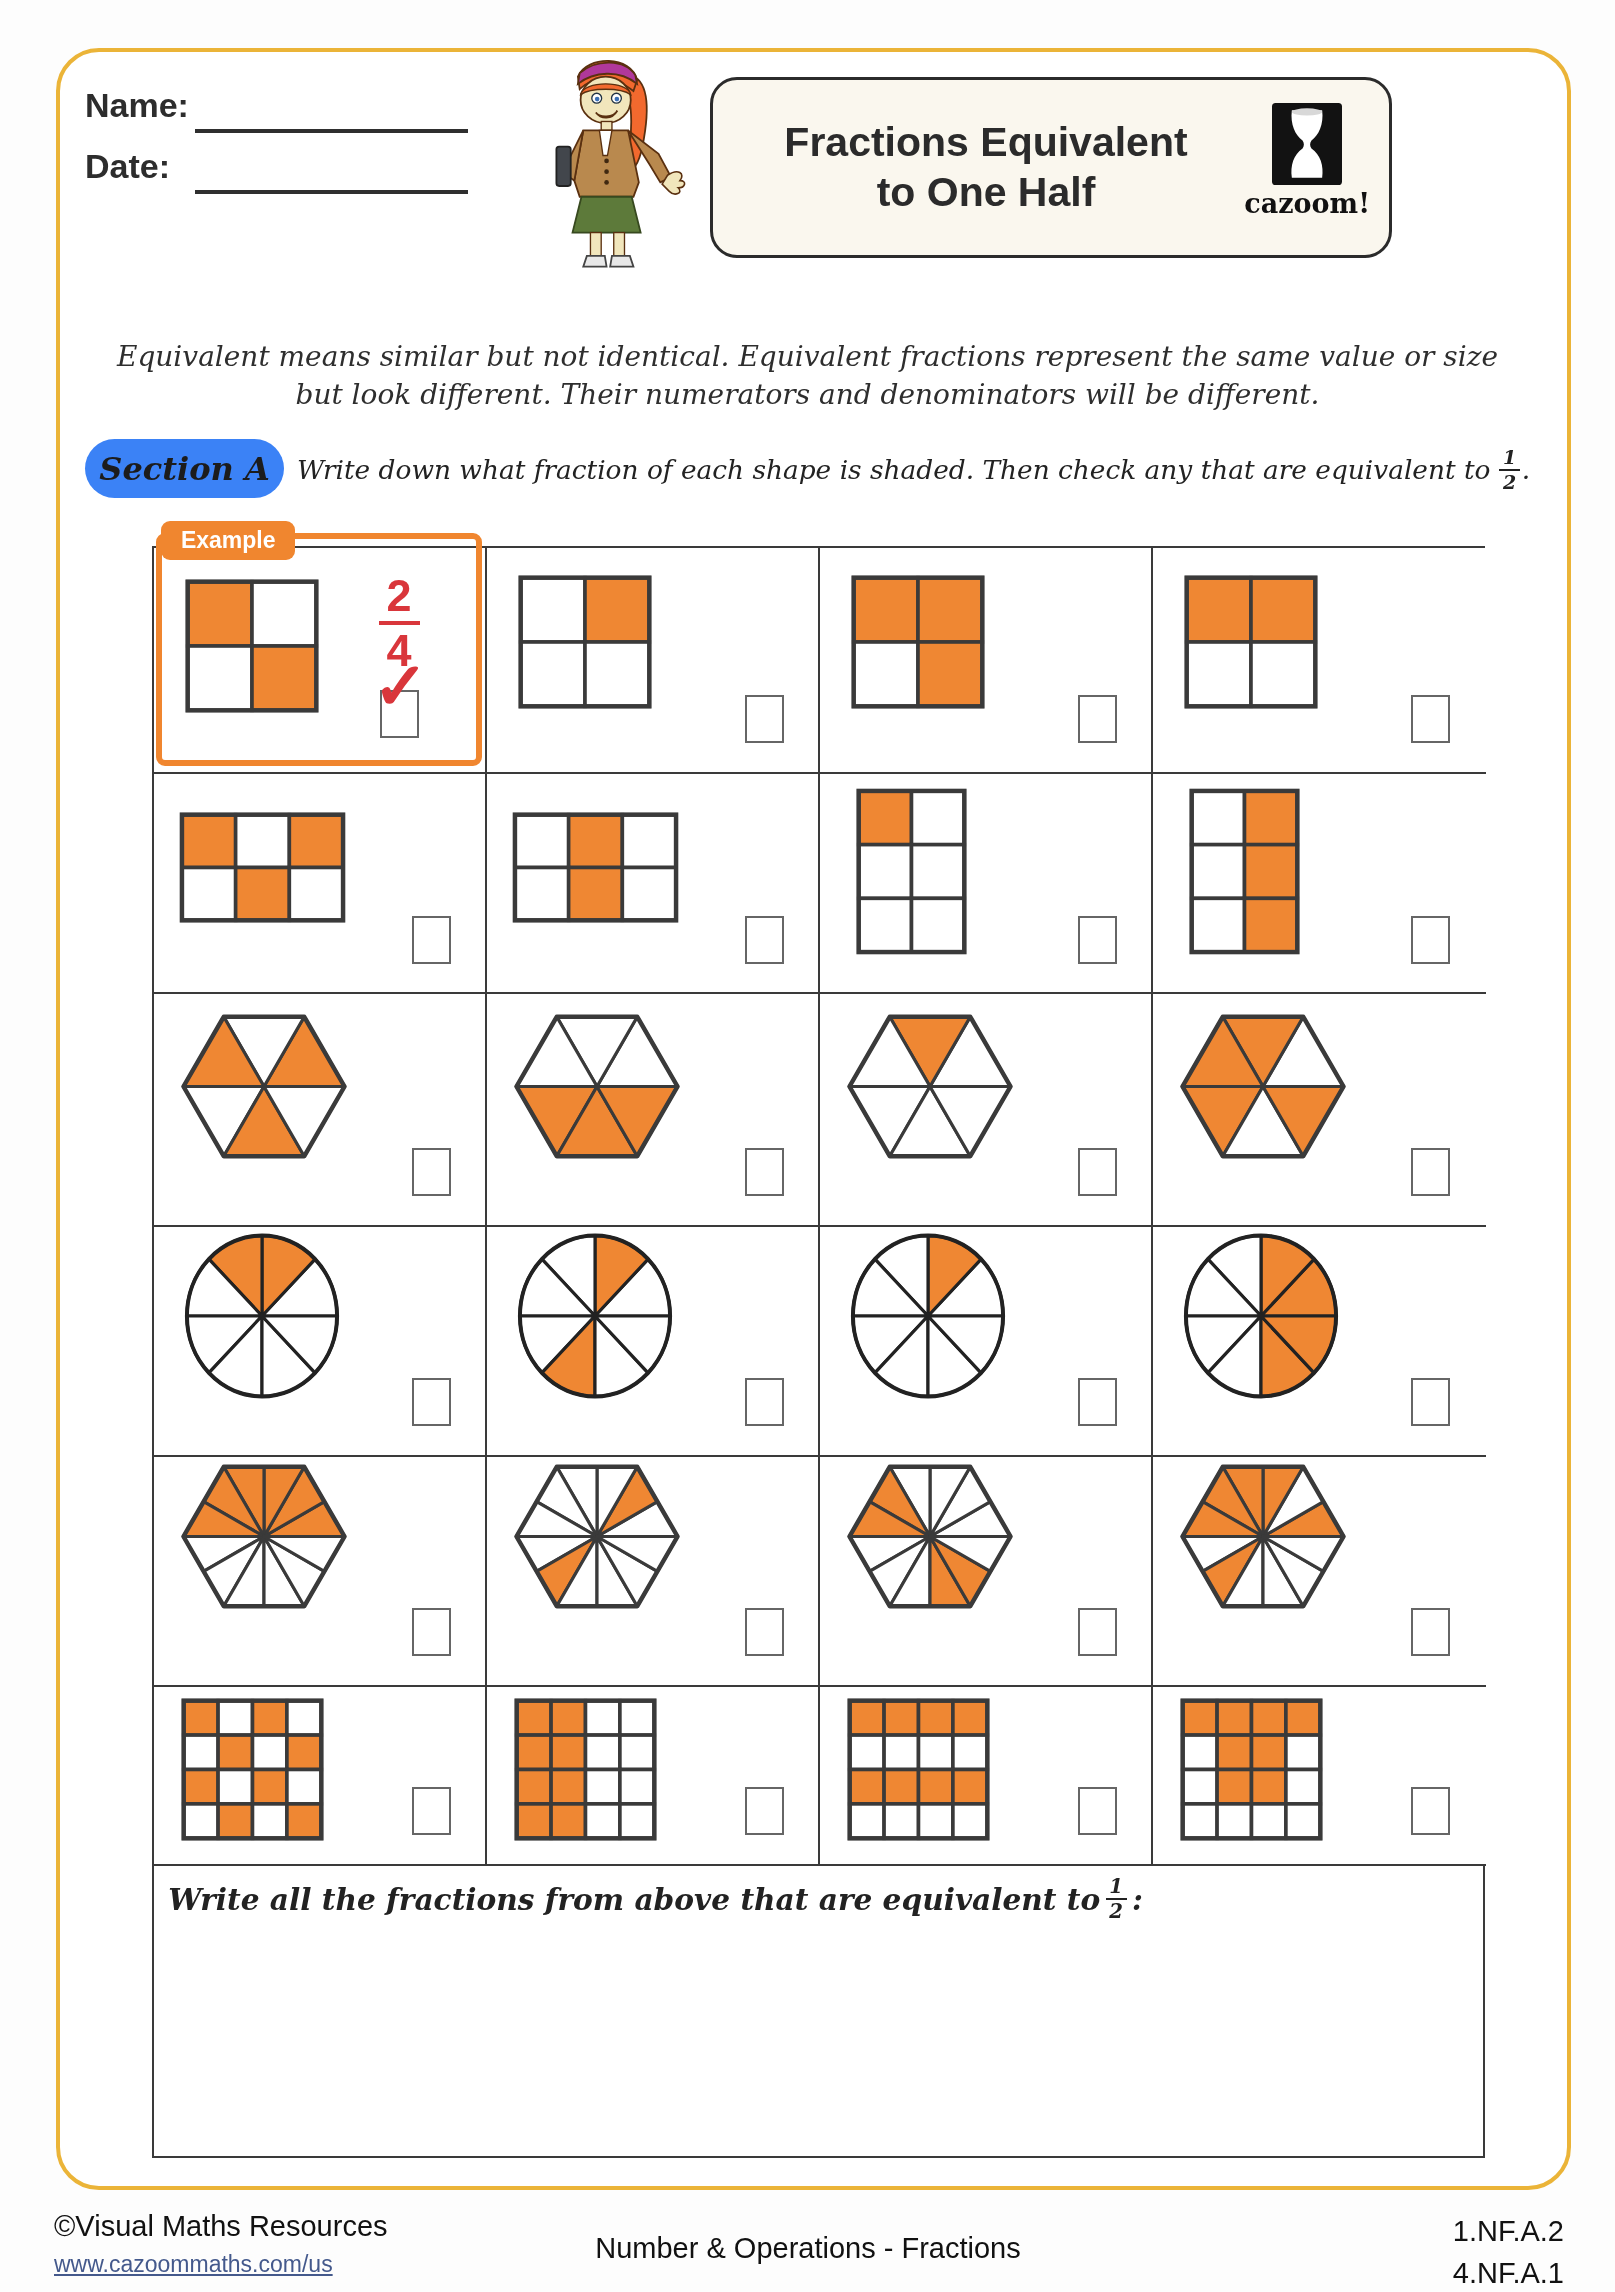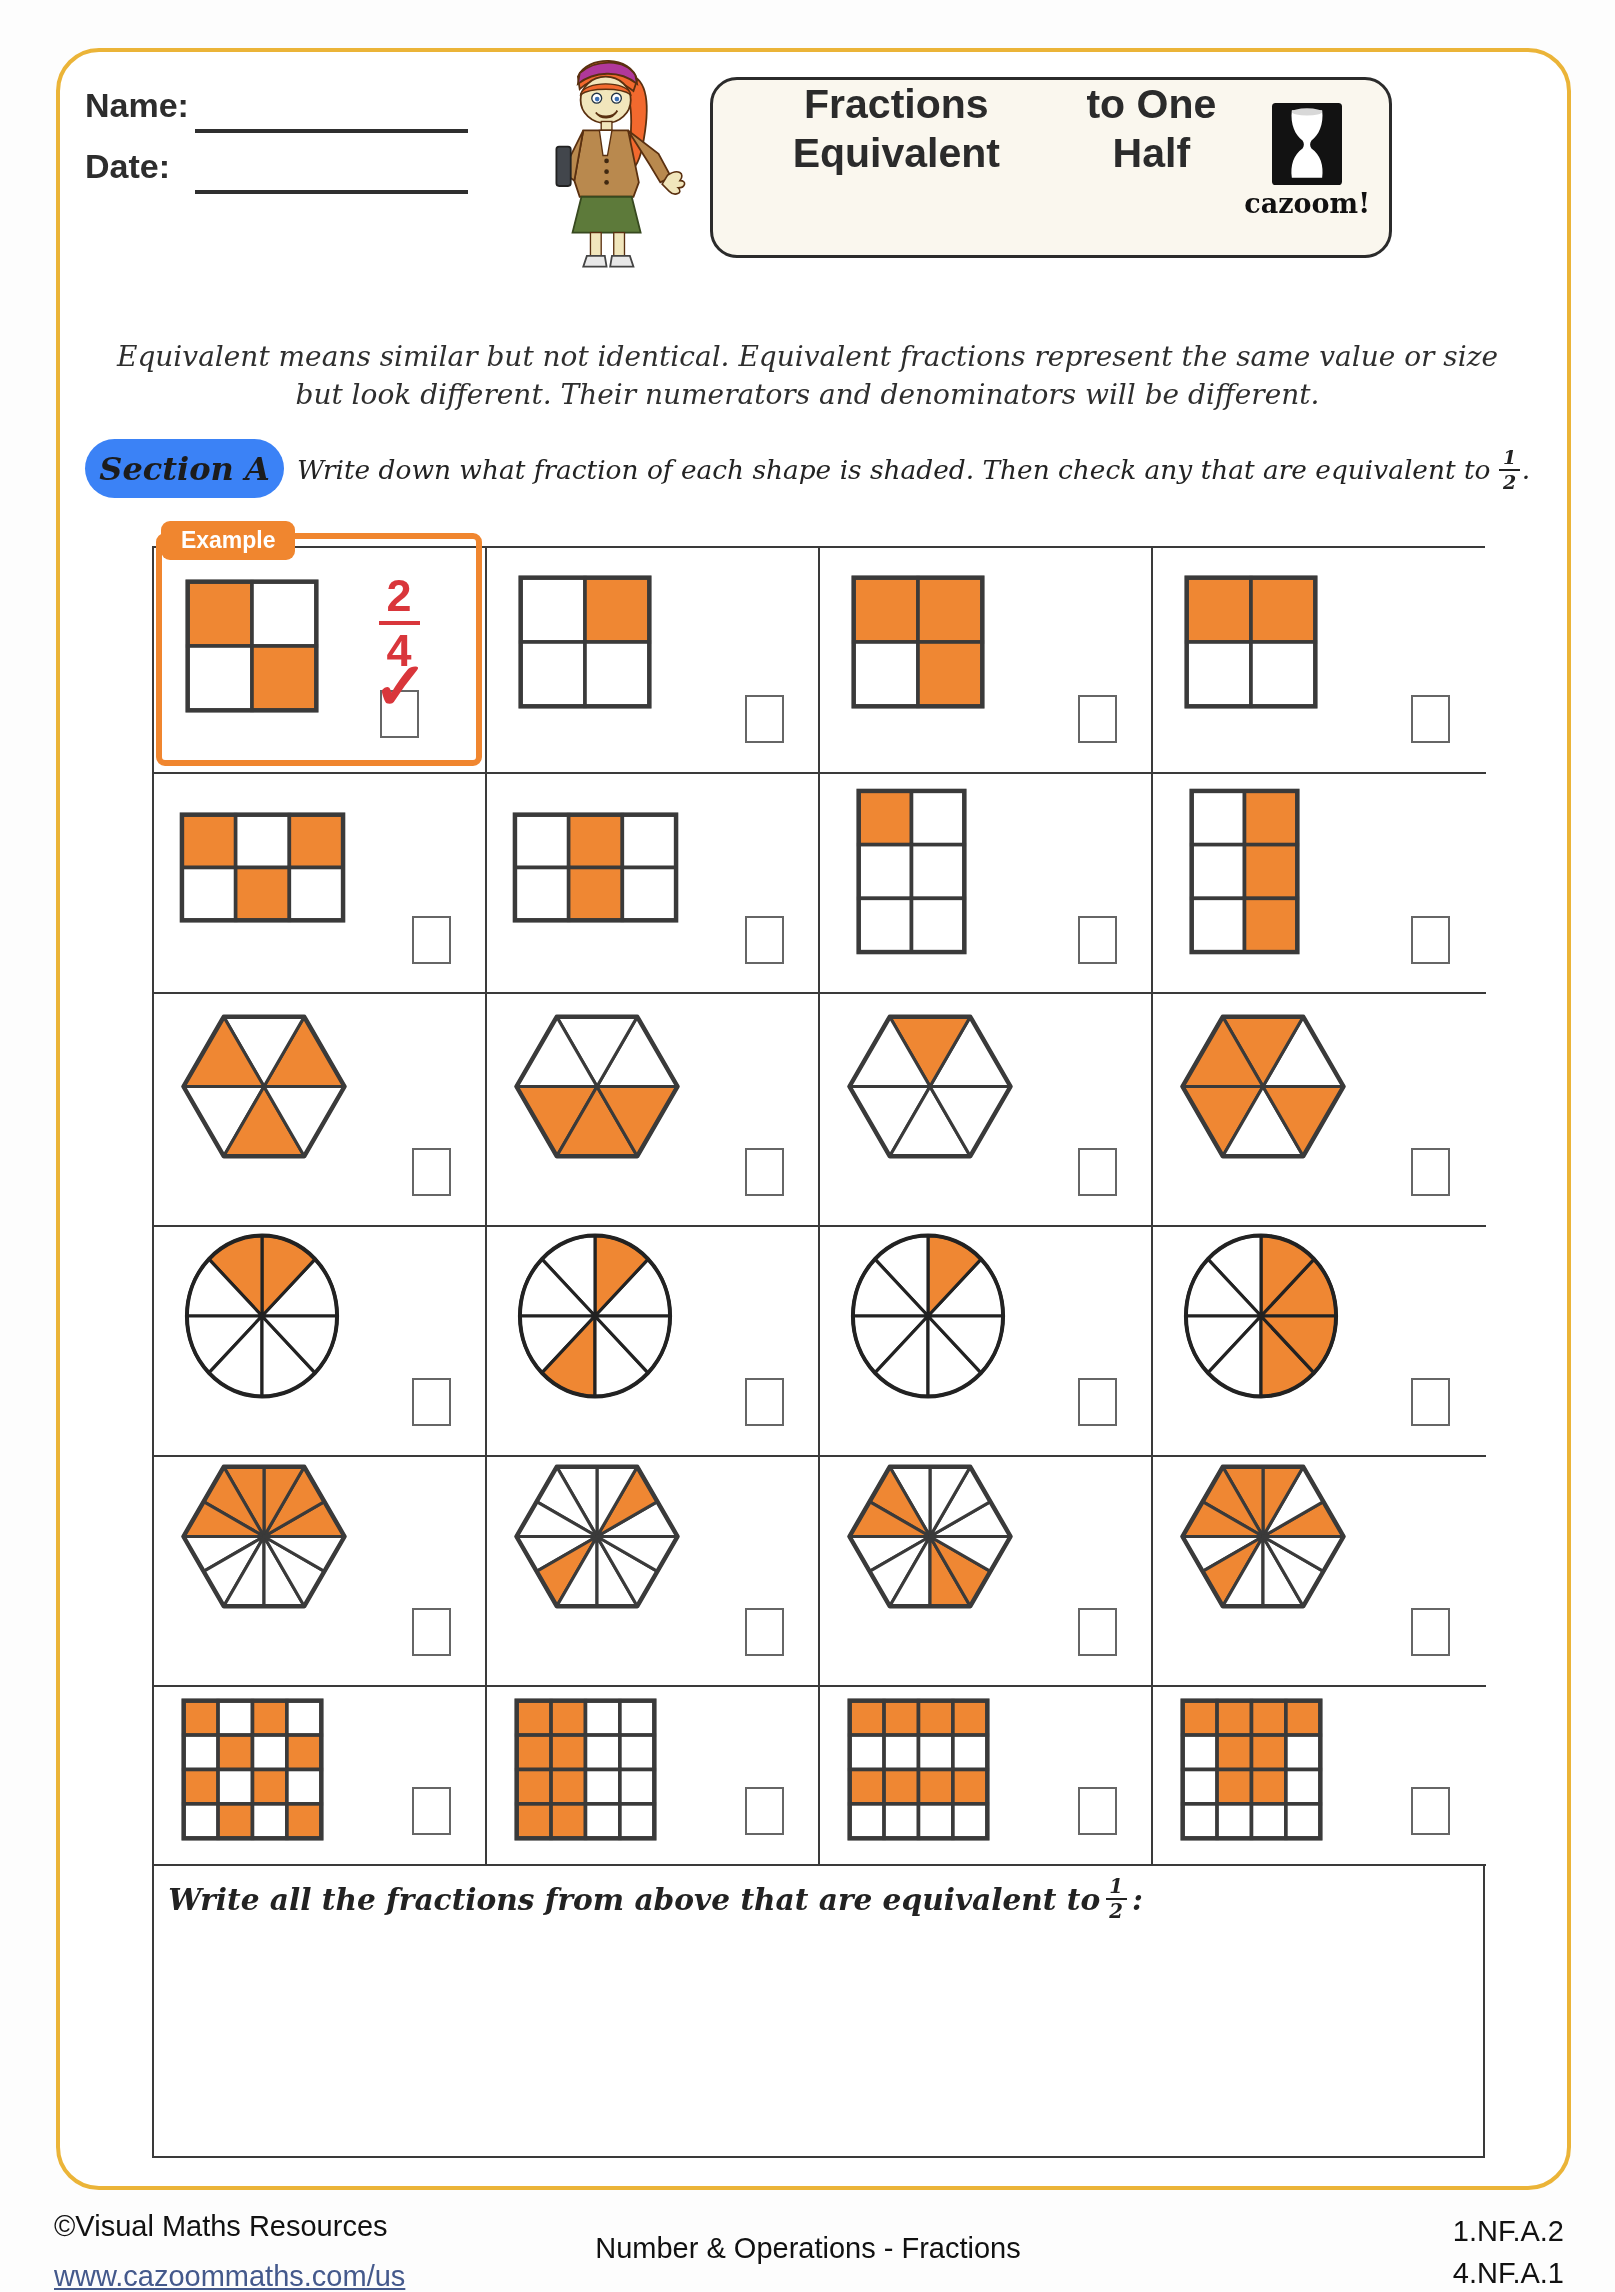--- a/index.html
+++ b/index.html
@@ -4,21 +4,21 @@
 <style>
   html,body{margin:0;padding:0;background:#fff;}
   .sheet{position:relative;width:1616px;height:2293px;background:#fdfdfd;overflow:hidden;
          font-family:"Liberation Sans", sans-serif;color:#1f1f1f;}
   .gold-border{position:absolute;left:56px;top:48px;width:1515px;height:2142px;
                border:4.5px solid #EBB438;border-radius:43px;box-sizing:border-box;background:#fff;}
   .field-label{position:absolute;font-size:34px;font-weight:bold;color:#2d2d2d;}
   .field-line{position:absolute;height:3.6px;background:#2f2f2f;}
   .title-box{position:absolute;left:710px;top:77px;width:682px;height:181px;box-sizing:border-box;
              border:3.6px solid #2b2b2b;border-radius:27px;background:#FAF7EE;}
-  .title-text{position:absolute;left:18px;top:0;width:510px;height:100%;display:flex;
+  .title-text{position:absolute;left:18px;top:0;width:510px;height:100%;display:flex;flex-direction:column;
               justify-content:center;text-align:center;font-size:41px;font-weight:bold;color:#2b2b2b;line-height:1.2;}
   .logo{position:absolute;right:19.7px;top:23px;width:125px;text-align:center;}
   .logo-icon{display:inline-block;width:70px;height:82px;background:#121212;border-radius:3.6px;}
   .logo-text{font-family:"DejaVu Serif", serif;font-weight:bold;font-size:27px;color:#111;margin-top:0px;}
   .serif-it{font-family:"DejaVu Serif", serif;font-style:italic;}
   .intro{position:absolute;left:91px;width:1433px;text-align:center;font-size:28px;color:#2e2e2e;}
   .section-badge{position:absolute;left:85px;top:439px;width:199px;height:59px;background:#3b82f6;
                  border-radius:29.6px;display:flex;align-items:center;justify-content:center;
                  font-size:32px;font-weight:bold;color:#1c1c1c;}
   .instruction{position:absolute;left:297px;top:448px;font-size:26.4px;color:#222;display:flex;align-items:center;white-space:nowrap;}
@@ -38,21 +38,21 @@
            font-weight:bold;font-size:45px;line-height:1.0;z-index:5;}
   .ex-frac .bar{width:41px;height:4.5px;background:#D9363B;margin:2.7px auto;}
   .ex-check{position:absolute;left:219px;top:100px;font-size:66px;color:#D9363B;z-index:6;font-weight:bold;}
   .prompt-row{position:absolute;left:0;top:1318px;width:100%;height:145px;box-sizing:border-box;border-radius:22px;}
   .notice-row{position:absolute;left:0;top:1463px;width:100%;height:146px;box-sizing:border-box;border-top:3.6px solid #3a3a3a;}
   .prompt-text{position:absolute;left:14.3px;top:10.7px;font-size:29.6px;font-weight:bold;color:#222;
                display:flex;align-items:center;white-space:nowrap;}
   .prompt-text .frac{font-size:19.7px;margin:0 5.4px;}
   .instruction .frac{font-size:19px;margin-left:9px;margin-right:1.8px;}
   .footer-left{position:absolute;left:54px;top:2210px;font-size:29px;color:#111;}
-  .footer-link{display:block;margin-top:17px;color:#44598C;font-size:29px;}
+  .footer-link{display:block;margin-top:8px;color:#44598C;font-size:23px;}
   .footer-center{position:absolute;left:0;top:2232px;width:100%;text-align:center;font-size:29px;color:#111;}
   .footer-right{position:absolute;right:52px;top:2210px;text-align:right;font-size:29px;color:#111;line-height:1.45;}
 </style>
 </head>
 <body>
 
 <div class="sheet">
   <div class="gold-border"></div>
 
   <div class="field-label" style="left:85px;top:86px;">Name:</div>

